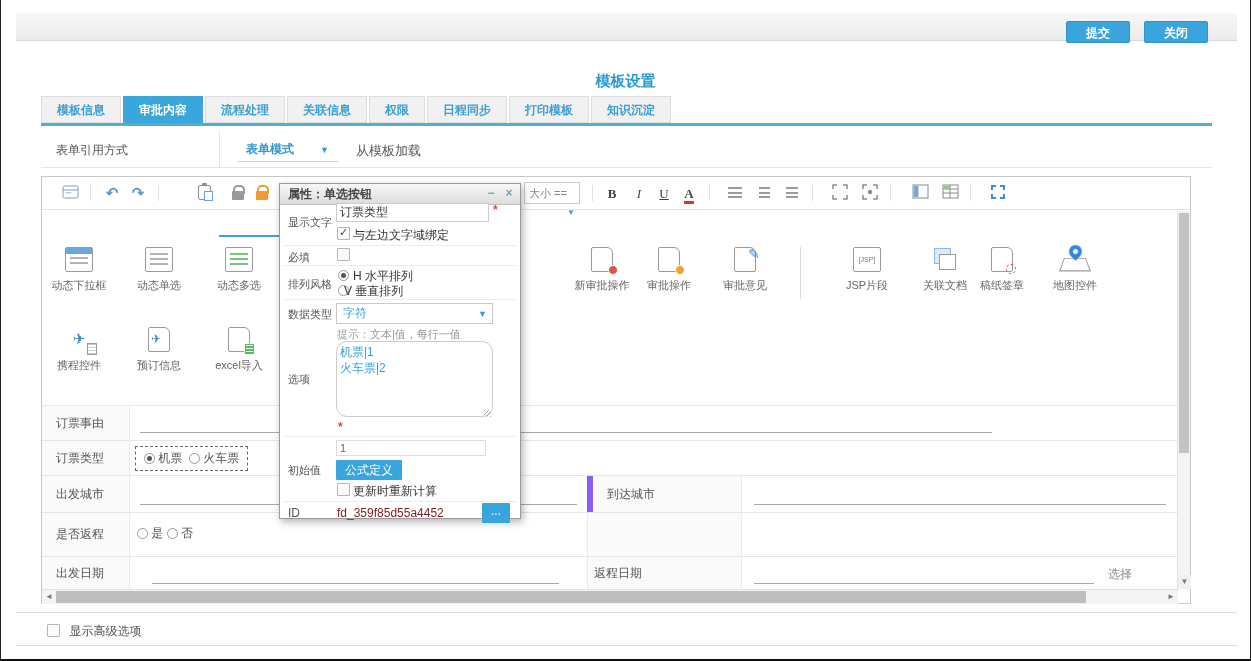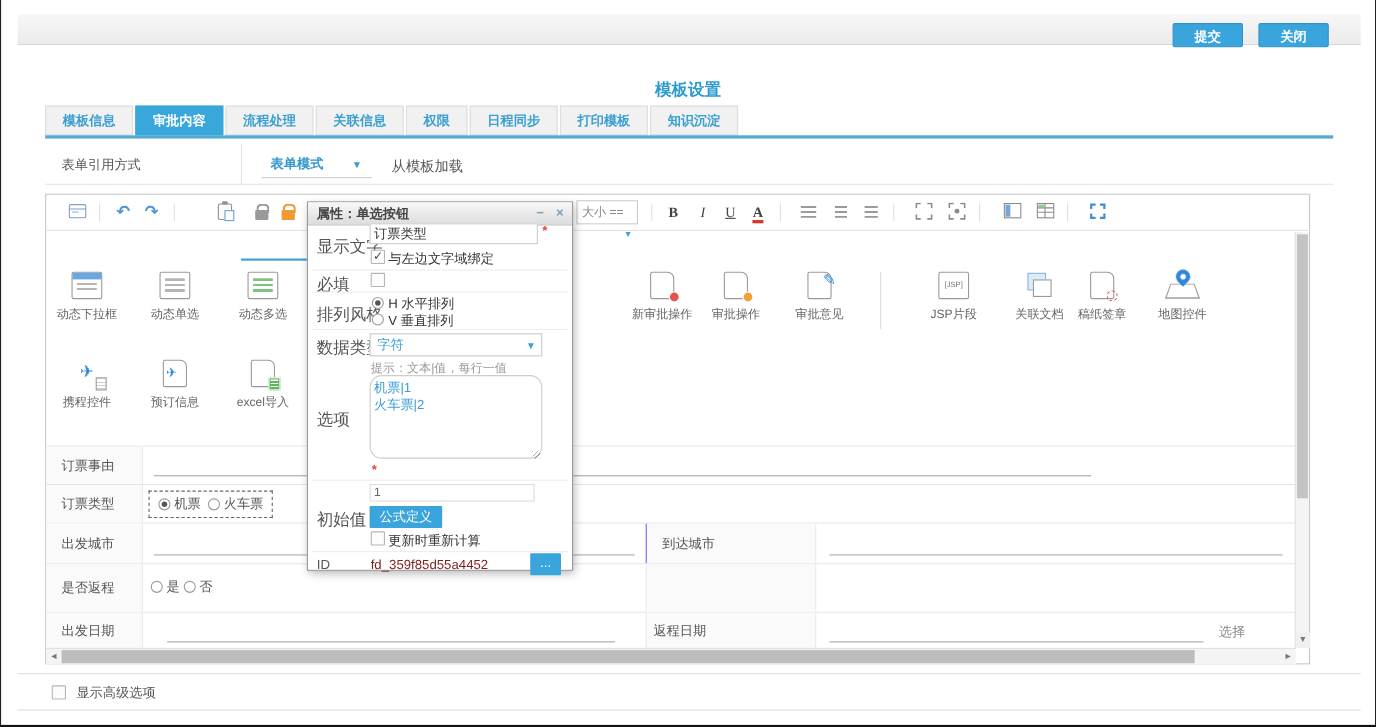--- a/index.html
+++ b/index.html
@@ -140,21 +140,21 @@
         font-size:11px; font-weight:bold; }
 
   
   .dialog { left:278px; top:183px; width:242px; height:336px; background:#fff;
             border:1px solid #9a9a9a; box-shadow:2px 3px 8px rgba(0,0,0,0.3); z-index:10; }
   .dlg-title { position:absolute; left:0; top:0; width:240px; height:21px;
                background:linear-gradient(#f8f8f8,#dcdcdc); border-bottom:1px solid #c0c0c0;
                font-size:12px; font-weight:bold; color:#444; line-height:20px; padding-left:8px; }
   .dlg-ctl { position:absolute; top:3px; width:14px; height:14px; color:#7aa0b8; font-size:12px;
              font-weight:bold; text-align:center; line-height:13px; cursor:pointer; }
-  .dlg-lbl { position:absolute; left:8px; font-size:15px; color:#555; }
+  .dlg-lbl { position:absolute; left:8px; font-size:11px; color:#555; }
   .dlg-sep { position:absolute; left:4px; width:232px; height:1px; background:#ededed; }
   .dlg-input { position:absolute; border:1px solid #ccc; font-size:12px; color:#333; padding:0 3px;
                font-family:"Liberation Sans","DejaVu Sans",sans-serif; }
   .star { position:absolute; color:#e0483c; font-size:12px; font-weight:bold; }
   .dlg-select { position:absolute; left:56px; top:110px; width:157px; height:21px; border:1px solid #c9c9c9;
                 color:#3a9fd6; font-size:12px; line-height:19px; padding-left:6px; cursor:pointer; background:#fff; }
   .dlg-select .caret { float:right; margin:1px 5px 0 0; font-size:9px; color:#3a9fd6; }
   .dlg-text { position:absolute; font-size:12px; color:#333; }
   .dlg-btn { position:absolute; background:#3aa4dc; color:#fff; font-size:12px; text-align:center;
              border-radius:1px; cursor:pointer; }
@@ -349,21 +349,21 @@
       <div class="dashedsel" style="left:93px;top:5px;">
         <span class="radio checked"></span>
         <span>机票</span>&nbsp;
         <span class="radio"></span>
         <span>火车票</span>
       </div>
     </div>
     <div class="row" style="top:299px;height:37px;">
       <div class="lblcell" style="left:0;width:88px;">出发城市</div>
       <div class="uline" style="left:98px;width:437px;top:28px;"></div>
-      <div class="lblcell" style="left:545px;width:155px;border-left:1px solid #8b5cf6;">到达城市</div>
+      <div class="lblcell" style="left:545px;width:155px;border-left:6px solid #8b5cf6;">到达城市</div>
       <div class="uline" style="left:712px;width:412px;top:28px;"></div>
     </div>
     <div class="row" style="top:336px;height:44px;">
       <div class="lblcell" style="left:0;width:88px;">是否返程</div>
       <div style="position:absolute;left:95px;top:12px;font-size:12px;color:#555;">
         <span class="radio"></span>
         <span>是</span>
         <span class="radio"></span>
         <span>否</span>
       </div>
@@ -408,21 +408,21 @@
     <div class="dlg-sep" style="top:61px;"></div>
 
     <div class="dlg-lbl" style="top:66px;">必填</div>
     <span class="cb" style="position:absolute;left:57px;top:64px;"></span>
     <div class="dlg-sep" style="top:81px;"></div>
 
     <div class="dlg-lbl" style="top:93px;">排列风格</div>
     <span class="radio checked" style="position:absolute;left:58px;top:86px;"></span>
     <div class="dlg-text" style="left:73px;top:84px;">H 水平排列</div>
     <span class="radio" style="position:absolute;left:58px;top:101px;"></span>
-    <div class="dlg-text" style="left:73px;top:99px;">V 垂直排列</div>
+    <div class="dlg-text" style="left:64px;top:99px;">V 垂直排列</div>
     <div class="dlg-sep" style="top:115px;"></div>
 
     <div class="dlg-lbl" style="top:123px;">数据类型</div>
     <div class="dlg-select" style="top:119px;">
       <span>字符</span><span class="caret">▼</span>
     </div>
 
     <div class="dlg-text" style="left:57px;top:143px;color:#999;font-size:11px;">提示：文本|值，每行一值</div>
     <div class="dlg-lbl" style="top:188px;">选项</div>
     <textarea class="dlg-area" style="top: 157px; border-radius: 11px;">机票|1

